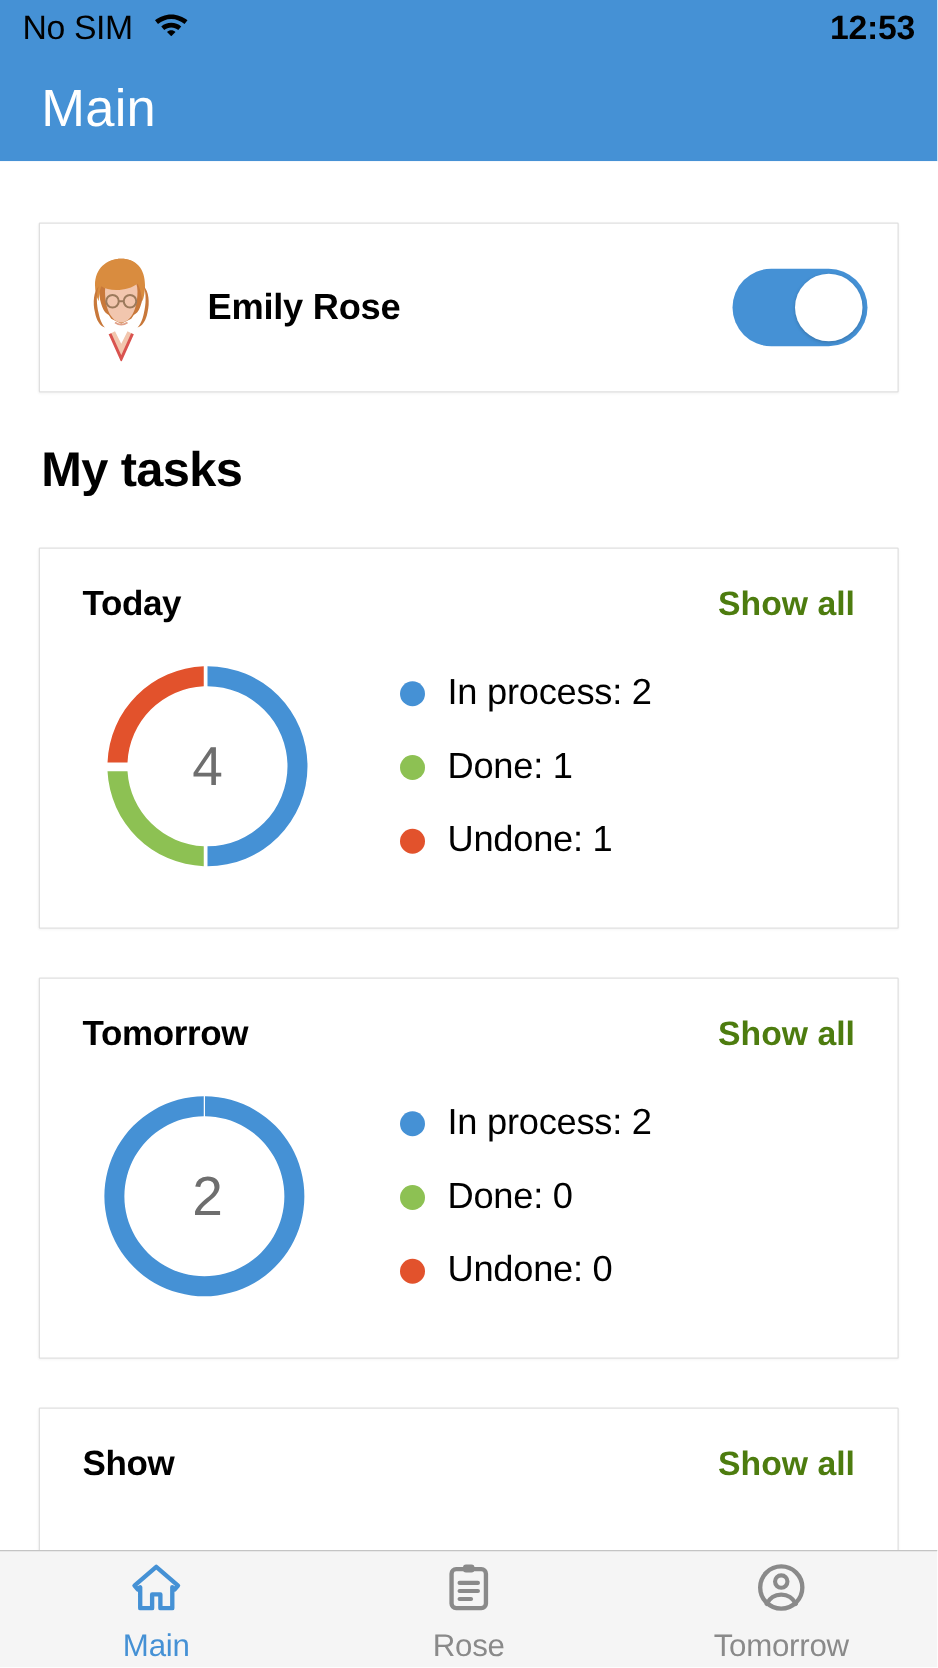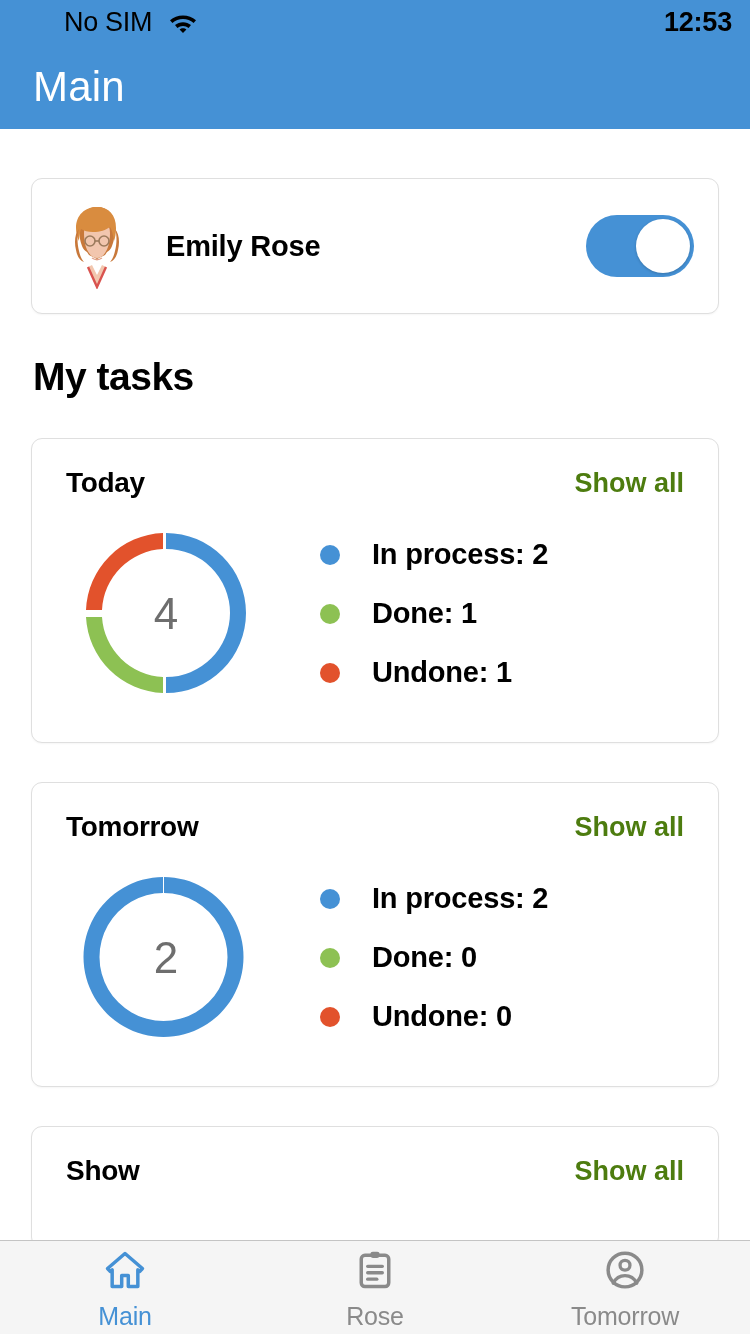--- a/index.html
+++ b/index.html
@@ -11,21 +11,21 @@
   }
   .phone { position:relative; width:750px; height:1334px; background:#fff; }
 
   
   .statusbar {
     position:absolute; top:0; left:0; width:750px; height:44px;
     background:#4591D5;
     display:flex; align-items:center;
     padding:0 18px;
   }
-  .sb-left { display:flex; align-items:center; gap:16px; flex:1;margin-left:46px; }
+  .sb-left { display:flex; gap:16px; flex:1; }
   .sb-center { flex:0 0 auto; display:flex; justify-content:center; }
   .sb-right { display:flex; align-items:center; gap:8px; flex:1; justify-content:flex-end; }
   .sb-text { font-size:27px; color:#000; letter-spacing:-0.3px; white-space:nowrap; }
   .sb-time { font-size:27px; color:#000; font-weight:600; letter-spacing:-0.2px; }
   .wifi-icon { display:inline-block; width:30px; height:22px; position:relative; }
   .loc-icon { display:inline-block; width:24px; height:24px; }
   .battery {
     width:46px; height:23px; border:2.5px solid #000; border-radius:6px;
     position:relative; padding:2px;
   }
@@ -48,21 +48,21 @@
 
   
   .content {
     position:absolute; top:129px; left:0; width:750px; height:1111px;
     background:#fff; overflow:hidden;
   }
 
   .card {
     background:#ffffff;
     border:1px solid #dfdfdf;
-    border-radius:11px;
+    border-radius:1px;
     box-shadow:0 1px 2px rgba(0,0,0,0.04);
   }
 
   
   .profile-card {
     margin:49px 31px 0 31px;
     height:136px;
     display:flex; align-items:center;
     padding:0 24px 0 34px;
   }
@@ -106,21 +106,21 @@
   }
   .donut-wrap { width:200px; height:185px; flex:0 0 auto; position:relative; }
   .donut-center {
     position:absolute; inset:0;
     display:flex; align-items:center; justify-content:center;
     font-size:44px; color:#6e6e6e; font-weight:500;
   }
   .legend { margin-left:54px; display:flex; flex-direction:column; gap:26px; }
   .legend-row { display:flex; align-items:center; }
   .legend-dot { width:20px; height:20px; border-radius:50%; flex:0 0 auto; }
-  .legend-label { font-size:29px; color:#000; margin-left:32px; letter-spacing:-0.2px;font-weight:bold; }
+  .legend-label { font-size:29px; color:#000; margin-left:18px; letter-spacing:-0.2px; }
 
   
   .week-card { margin:39px 31px 0 31px; padding:28px 0 60px 0; }
 
   
   .tabbar {
     position:absolute; bottom:0; left:0; width:750px; height:94px;
     background:#F5F5F5; border-top:1px solid #c4c4c4;
     display:flex;
   }

